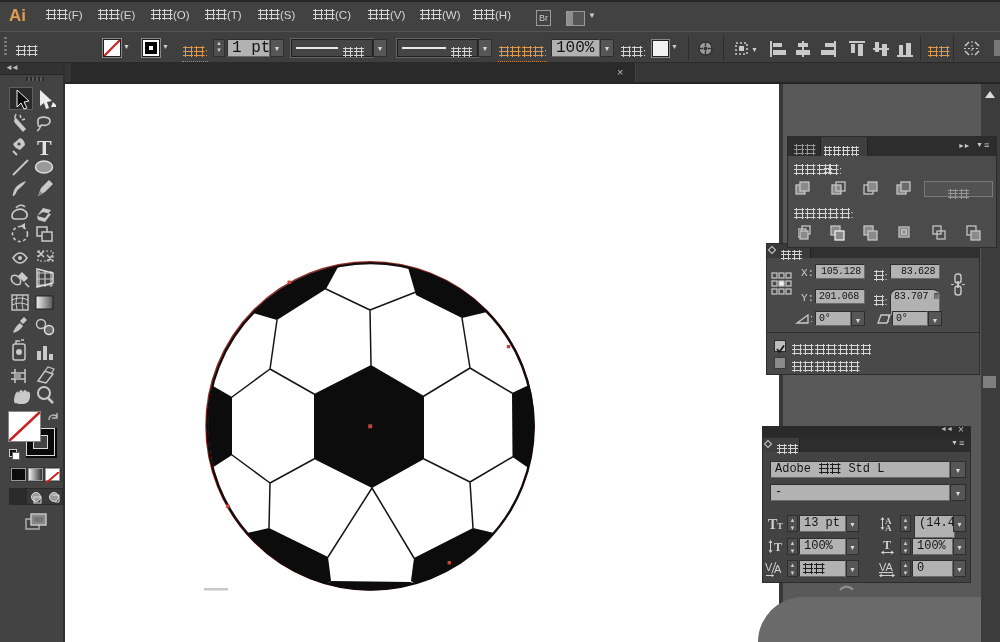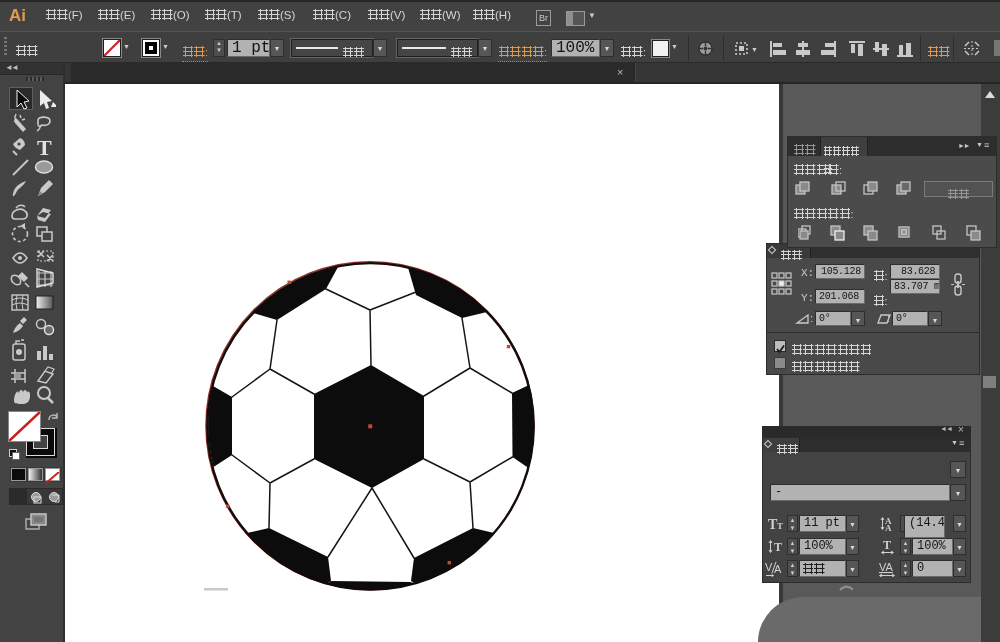--- a/index.html
+++ b/index.html
@@ -391,21 +391,21 @@
         <rect x="15" y="17" width="5" height="5"></rect>
   </g>
     </svg>
  <span class="abs" style="left:34px;top:23px;color:#ccc;font-size:11px;font-family:'Liberation Mono',monospace;">X:</span>
  <div class="abs fld" style="left:48px;top:20px;width:50px;height:15px;padding-left:5px;">105.128</div>
  <span class="abs" style="left:106px;top:22px;"><i class="cj lt"></i><span style="color:#d4d4d4;font-size:11px;">:</span></span>
  <div class="abs fld" style="left:123px;top:20px;width:50px;height:15px;padding-left:10px;">83.628 m</div>
  <span class="abs" style="left:34px;top:48px;color:#ccc;font-size:11px;font-family:'Liberation Mono',monospace;">Y:</span>
  <div class="abs fld" style="left:48px;top:45px;width:50px;height:15px;padding-left:3px;">201.068</div>
  <span class="abs" style="left:106px;top:47px;"><i class="cj lt"></i><span style="color:#d4d4d4;font-size:11px;">:</span></span>
- <div class="abs fld" style="left:123px;top:35px;width:50px;height:15px;padding-left:3px;">83.707 m</div>
+ <div class="abs fld" style="left:123px;top:45px;width:50px;height:31px;padding-left:3px;border-radius:7px;">83.707 m</div>
 
  <svg class="abs" style="left:180px;top:29px;" width="22" height="24">
   <g stroke="#c9c9c9" stroke-width="1.4" fill="none">
    <rect x="8" y="1" width="6" height="9" rx="2.5"></rect>
    <rect x="8" y="13" width="6" height="9" rx="2.5"></rect>
    <path d="M11 8 L11 15" stroke-width="1.8"></path>
    <path d="M4 11.5 l3 0 M15 11.5 l3 0" stroke-width="1.1"></path>
   </g>
     </svg>
 
@@ -437,38 +437,39 @@
 </div>
 <div class="abs" id="ch" style="left:762px;top:437px;width:209px;height:146px;background:#434343;border:1px solid #2c2c2c;">
  <div class="abs" style="left:0;top:0;width:207px;height:14px;background:#2d2d2d;">
   <div class="abs" style="left:0;top:0;width:37px;height:14px;background:#3e3e3e;border-right:1px solid #222;">
    <span style="position:absolute;left:2px;top:3px;width:6px;height:6px;border:1px solid #ccc;transform:rotate(45deg);"></span>
    <span style="position:absolute;left:13px;top:1px;"><i class="cj s lt"></i><i class="cj s lt"></i></span>
       </div>
   <span class="abs" style="left:188px;top:1px;color:#c9c9c9;font-size:7px;">▼</span>
   <span class="abs" style="left:196px;top:0px;color:#c9c9c9;font-size:9px;">≡</span>
  </div>
+ <div class="abs fld" style="left:7px;top:23px;width:180px;height:17px;line-height:15px;padding-left:4px;font-size:12px;">Adobe <i class="cj dk" style="vertical-align:-2px;"></i><i class="cj dk" style="vertical-align:-2px;"></i> Std L</div>
  <div class="abs dbtn" style="left:187px;top:23px;width:16px;height:17px;line-height:17px;"></div>
  <div class="abs fld" style="left:7px;top:45.5px;width:180px;height:17px;line-height:15px;padding-left:4px;font-size:12px;">-</div>
  <div class="abs dbtn" style="left:187px;top:45.5px;width:16px;height:17px;line-height:17px;"></div>
 
  <svg class="abs" style="left:5px;top:77px;" width="17" height="17">
       <text x="0" y="14" font-size="14" fill="#d0d0d0" font-family="Liberation Serif,serif" font-weight="bold">T</text>
       <text x="9" y="14" font-size="9" fill="#d0d0d0" font-family="Liberation Serif,serif" font-weight="bold">T</text>
     </svg>
  <div class="abs spin" style="left:24px;top:77px;width:11px;height:17px;line-height:8px;">▲<br>▼</div>
- <div class="abs fld" style="left:36px;top:77px;width:47px;height:17px;line-height:15px;padding-left:4px;font-size:12px;">11 pt</div>
+ <div class="abs fld" style="left:36px;top:77px;width:47px;height:17px;line-height:15px;padding-left:4px;font-size:12px;">13 pt</div>
  <div class="abs dbtn" style="left:83px;top:77px;width:13px;height:17px;line-height:17px;"></div>
  <svg class="abs" style="left:117px;top:77px;" width="17" height="17">
   <text x="5" y="9" font-size="9" fill="#d0d0d0" font-family="Liberation Serif,serif" font-weight="bold">A</text>
   <text x="5" y="16" font-size="9" fill="#d0d0d0" font-family="Liberation Serif,serif" font-weight="bold">A</text>
   <path d="M2.5 3 L2.5 14 M1 5 l1.5 -2.5 L4 5 M1 12 l1.5 2.5 L4 12" stroke="#d0d0d0" fill="none"></path>
     </svg>
  <div class="abs spin" style="left:137px;top:77px;width:11px;height:17px;line-height:8px;">▲<br>▼</div>
- <div class="abs fld" style="left:141px;top:77px;width:41px;height:23px;line-height:15px;padding-left:4px;font-size:12px;">(14.4</div>
+ <div class="abs fld" style="left:151px;top:77px;width:41px;height:23px;line-height:15px;padding-left:4px;font-size:12px;">(14.4</div>
  <div class="abs dbtn" style="left:190px;top:77px;width:13px;height:17px;line-height:17px;"></div>
 
  <svg class="abs" style="left:5px;top:99.5px;" width="17" height="17">
   <text x="6" y="13" font-size="12" fill="#d0d0d0" font-family="Liberation Serif,serif" font-weight="bold">T</text>
   <path d="M2.5 3 L2.5 14 M1 5 l1.5 -2.5 L4 5 M1 12 l1.5 2.5 L4 12" stroke="#d0d0d0" fill="none"></path>
     </svg>
  <div class="abs spin" style="left:24px;top:99.5px;width:11px;height:17px;line-height:8px;">▲<br>▼</div>
  <div class="abs fld" style="left:36px;top:99.5px;width:47px;height:17px;line-height:15px;padding-left:4px;font-size:12px;">100%</div>
  <div class="abs dbtn" style="left:83px;top:99.5px;width:13px;height:17px;line-height:17px;"></div>
  <svg class="abs" style="left:117px;top:99.5px;" width="17" height="17">

